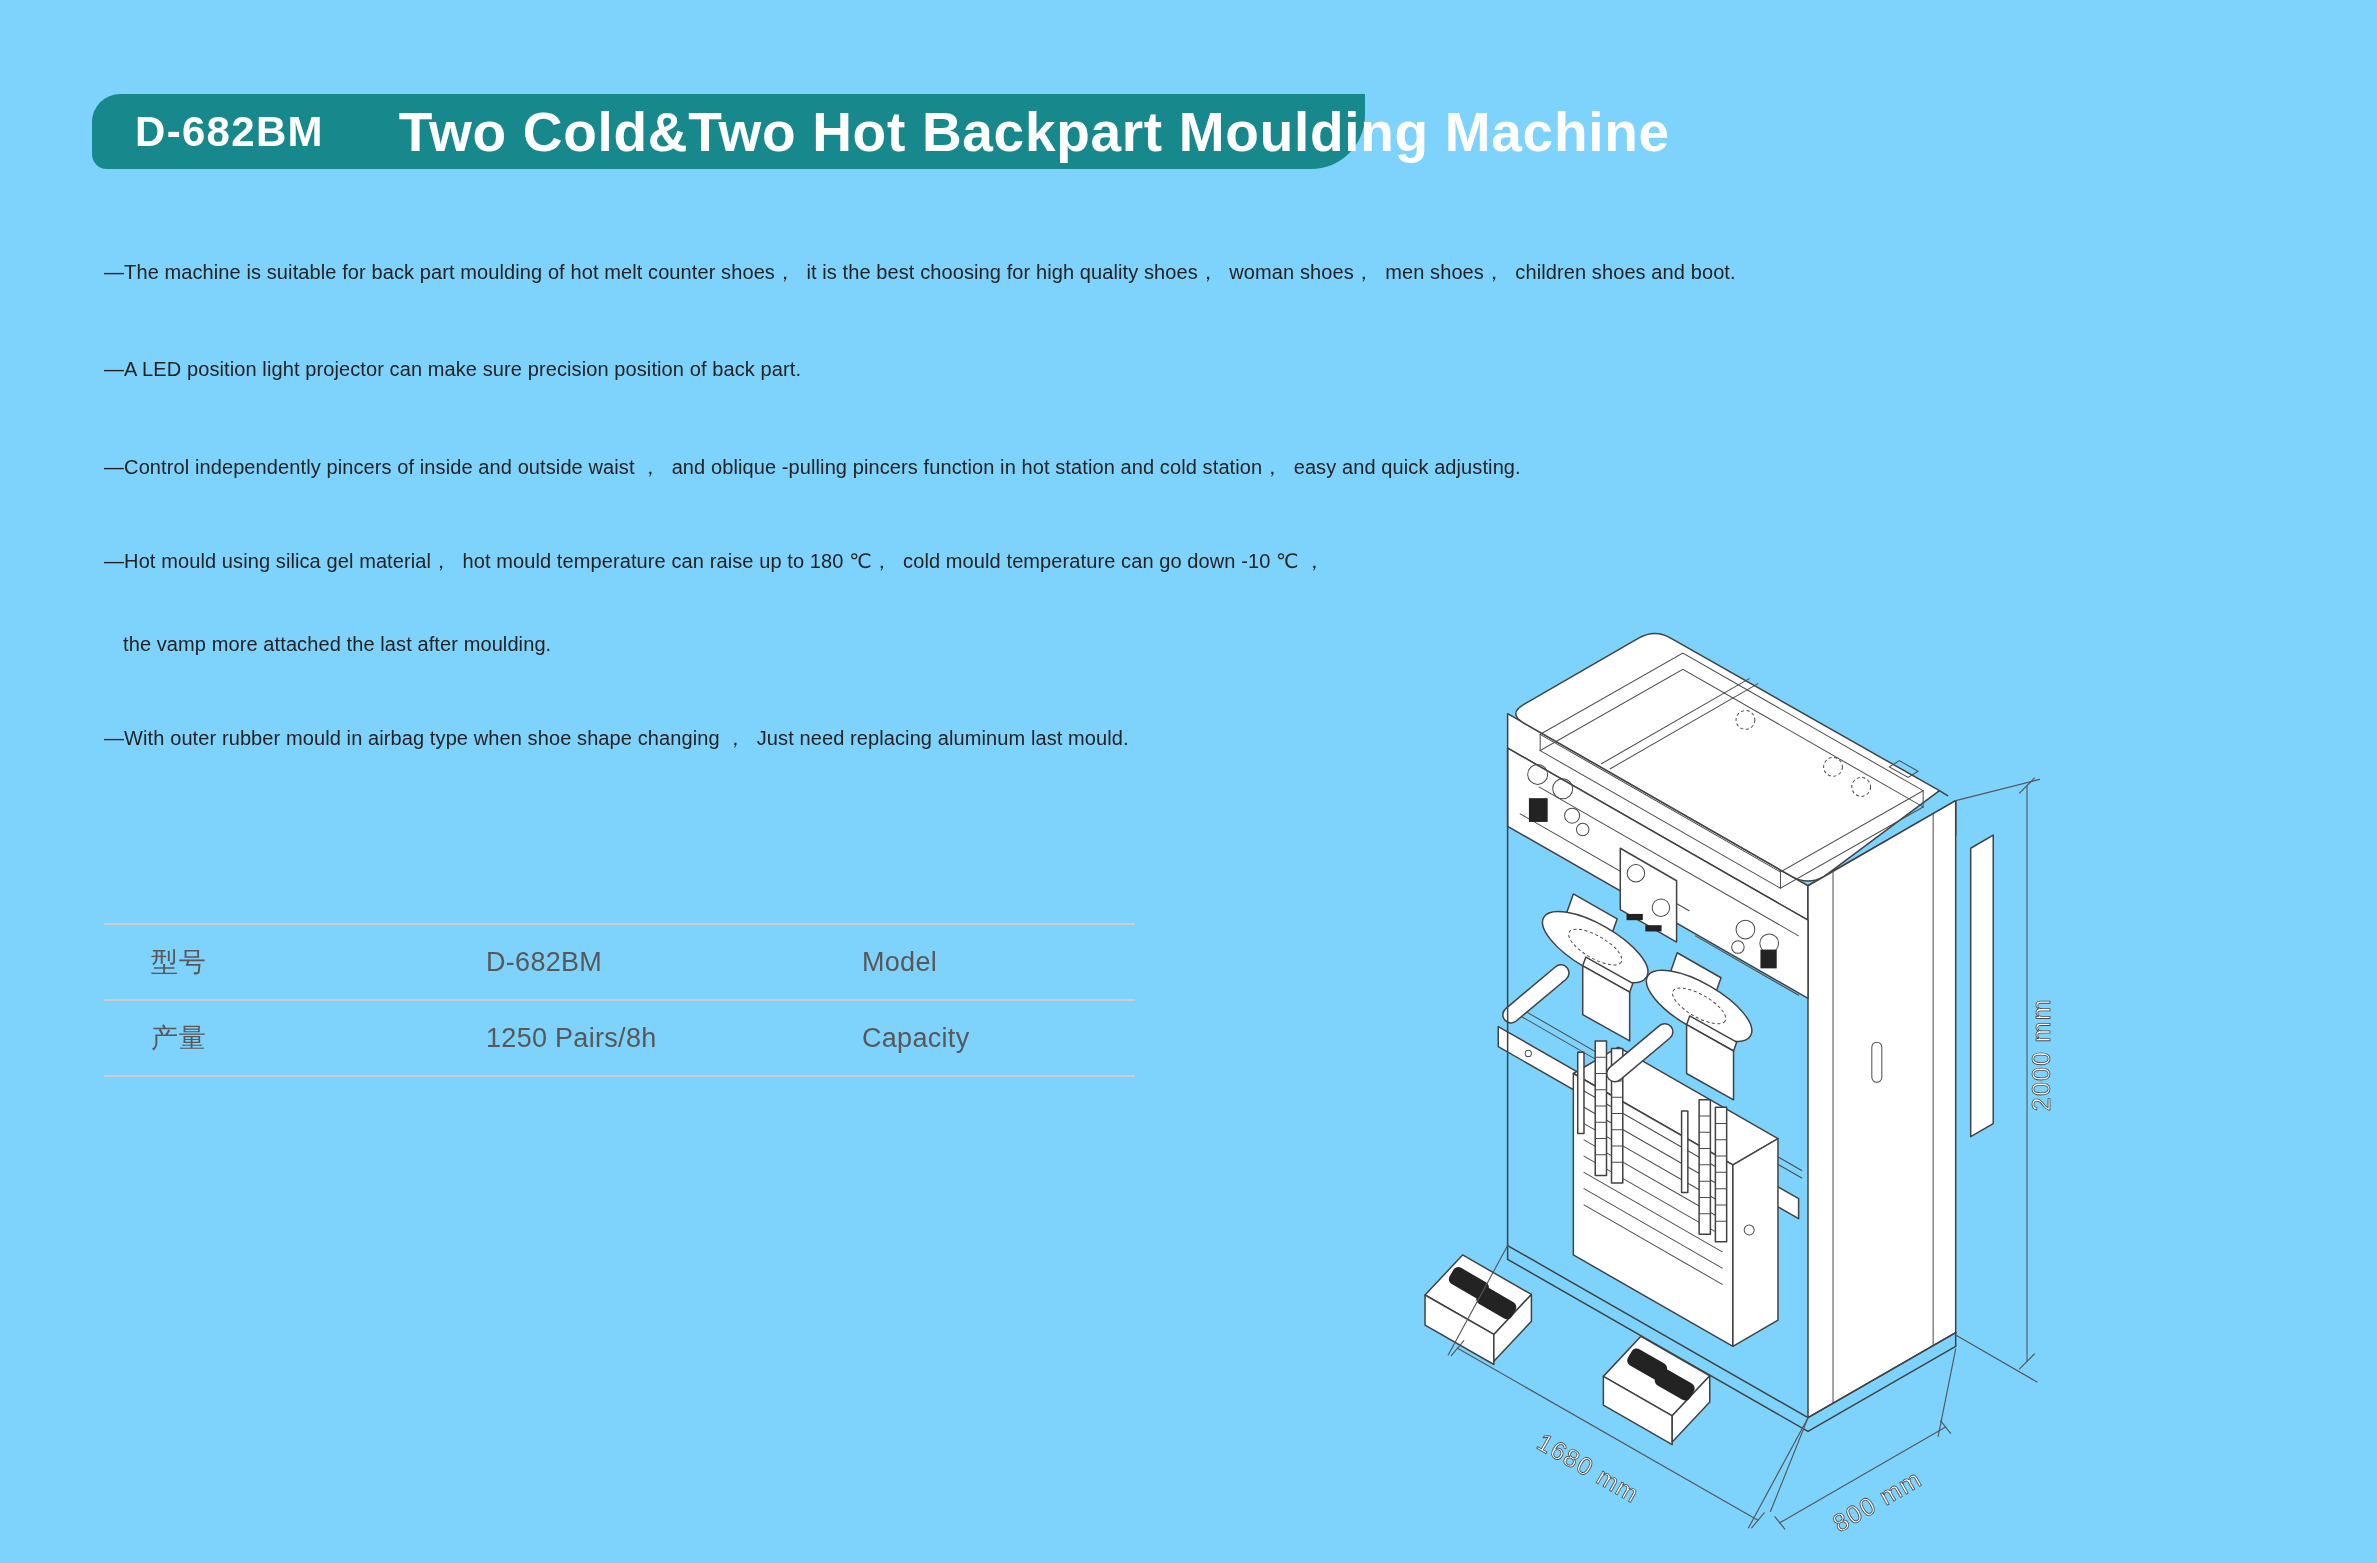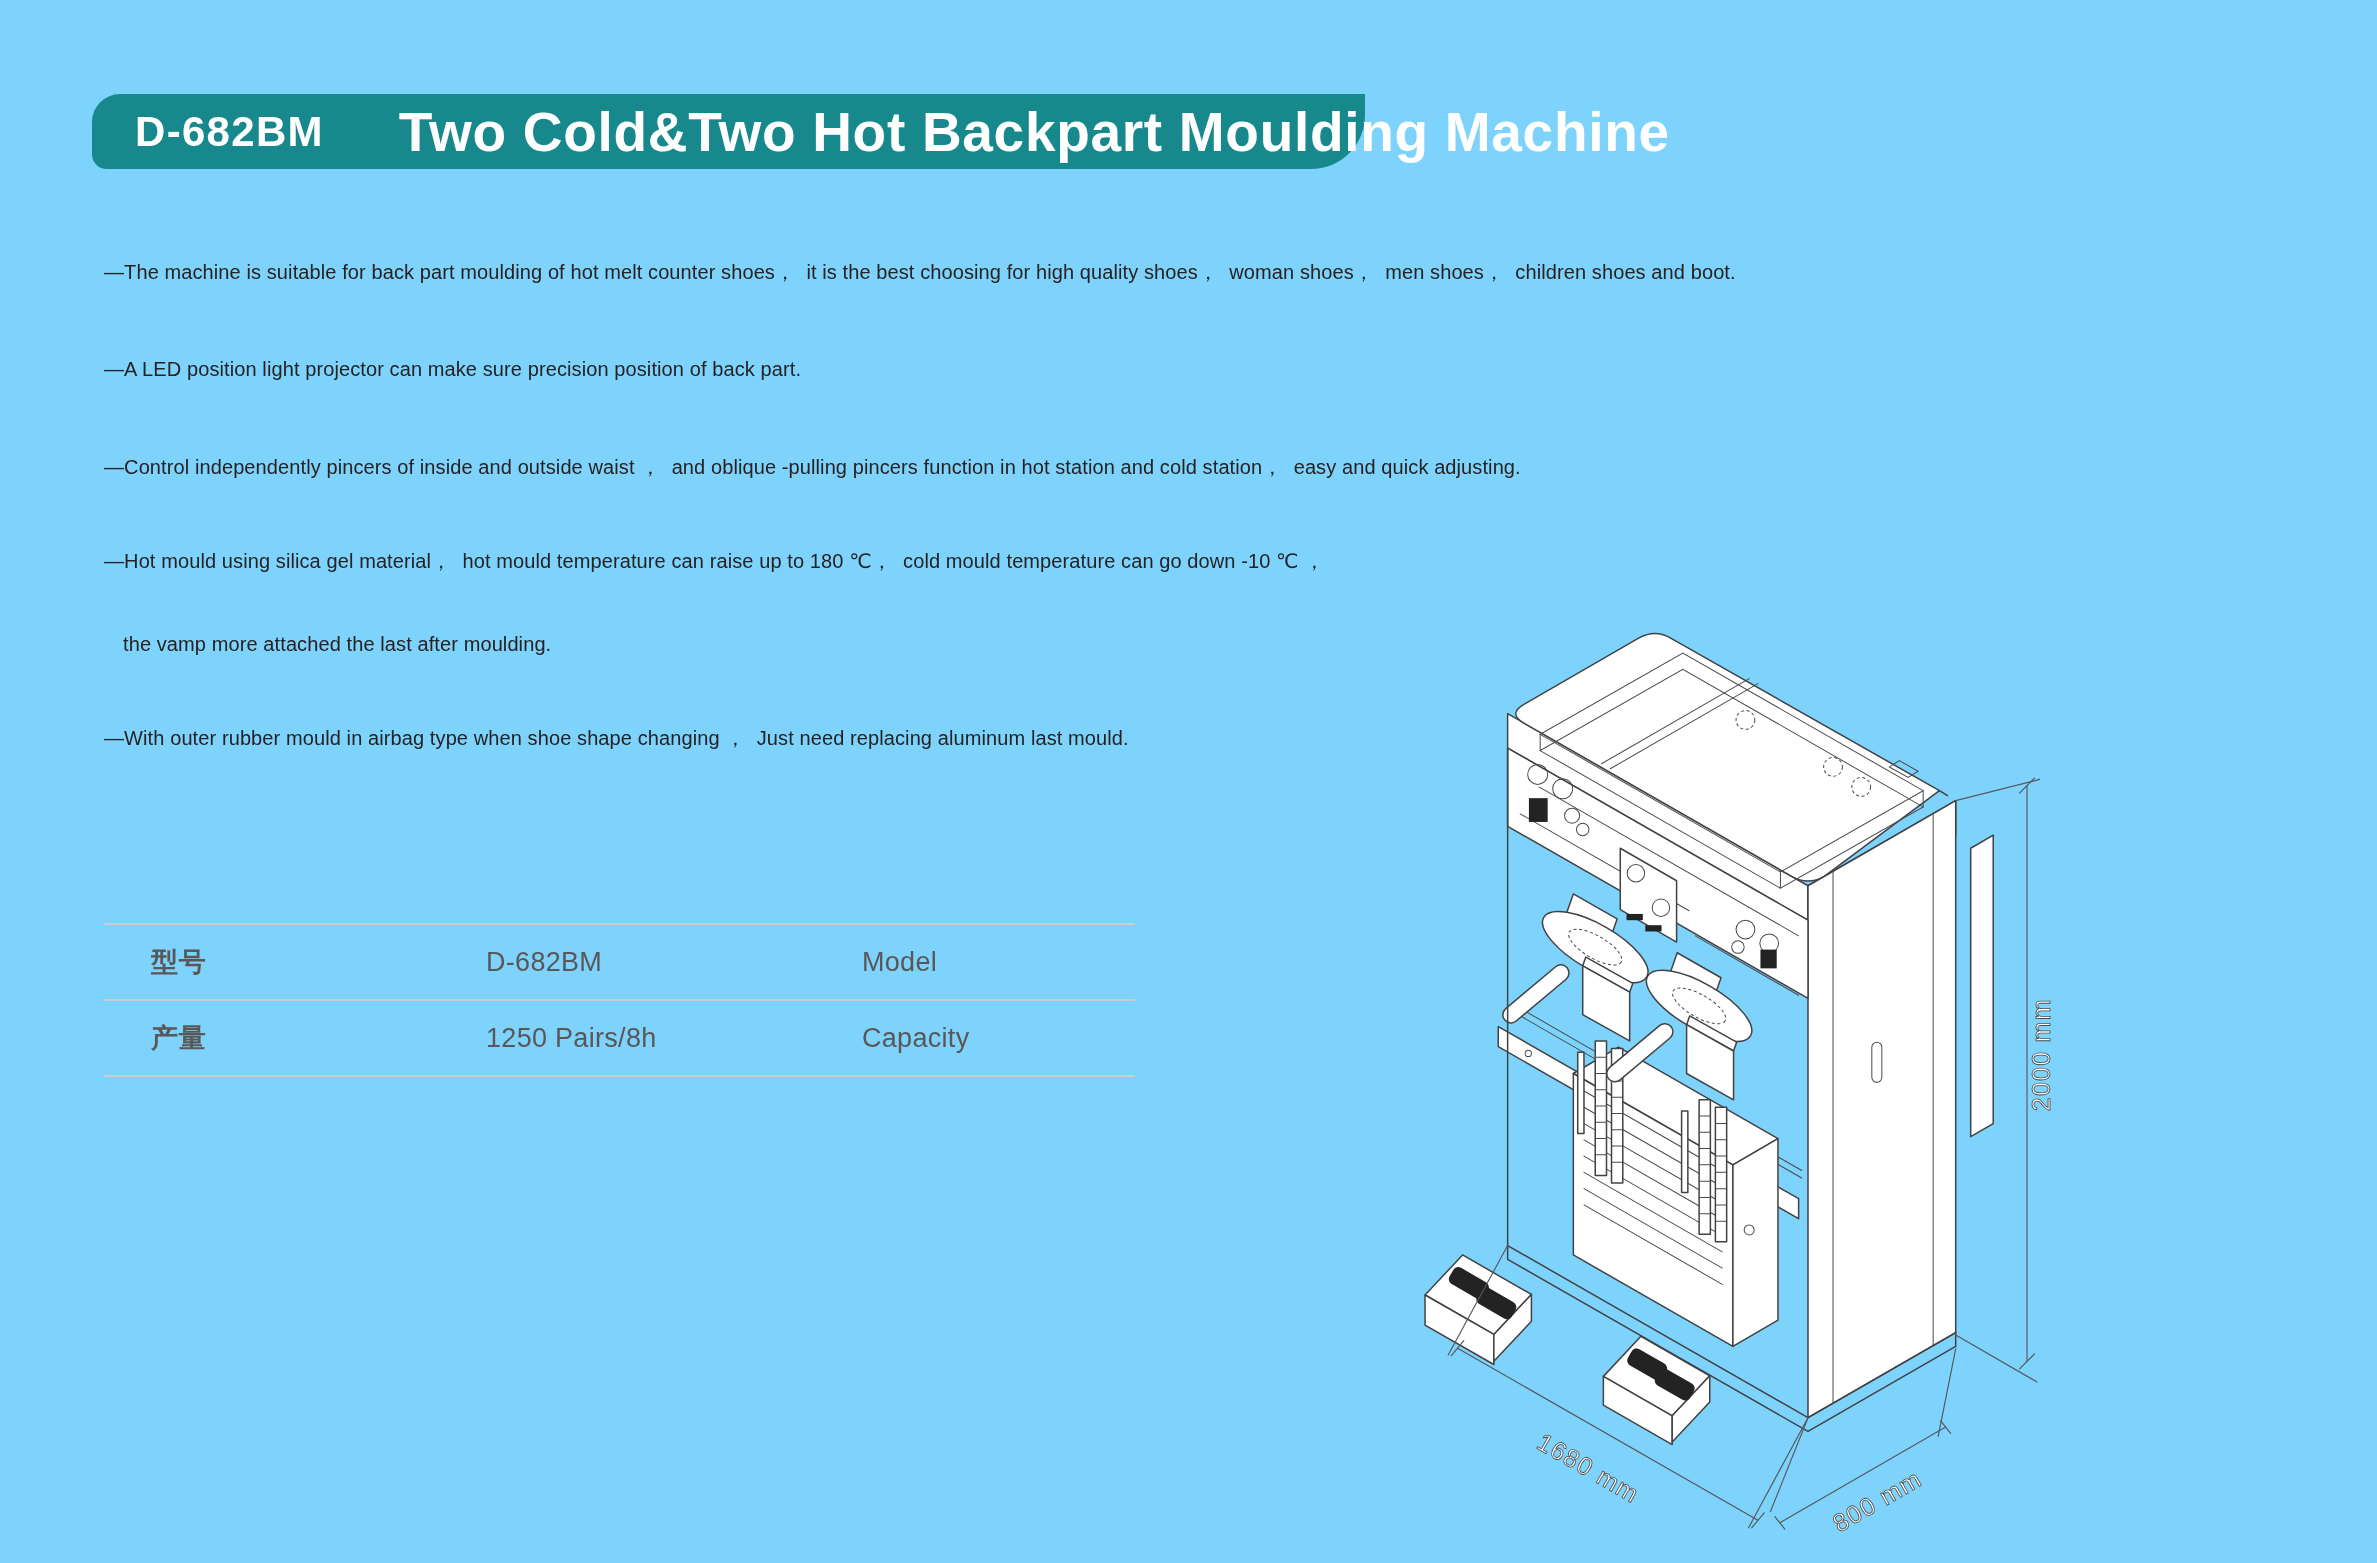--- a/index.html
+++ b/index.html
@@ -13,21 +13,21 @@
   .banner .title{margin-left:75px;font-size:55px;font-weight:bold;letter-spacing:0.7px;white-space:nowrap;}
   
   .feature{position:absolute;left:104px;font-size:20px;color:#262223;
            letter-spacing:0.1px;white-space:pre;line-height:1.2;}
   .f1{top:240px;} .f2{top:337px;} .f3{top:435px;} .f4{top:529px;}
   .f5{top:612px;left:123px;} .f6{top:706px;}
   
   .specs{position:absolute;left:104px;top:923px;width:1031px;border-bottom:2px solid #cdcdce;}
   .spec-row{display:flex;align-items:center;height:74px;border-top:2px solid #cdcdce;
             font-size:27px;color:#595757;}
-  .c1{flex:0 0 382px;padding-left:47px;box-sizing:border-box;font-weight:bold;letter-spacing:0.7px;}
+  .c1{flex:0 0 382px;padding-left:47px;box-sizing:border-box;font-weight:normal;letter-spacing:0.7px;}
   .c2{flex:0 0 376px;letter-spacing:0.3px;}
   .c3{flex:1;letter-spacing:0.3px;}
   
   .drawing{position:absolute;left:1395px;top:604px;width:826px;height:939px;margin:0;}
   .drawing svg{width:100%;height:100%;display:block;}
   .ln {fill:none;stroke:#424244;stroke-width:2.4;stroke-linejoin:round;stroke-linecap:round;}
   .lnf{fill:#ffffff;stroke:#424244;stroke-width:2.4;stroke-linejoin:round;}
   .thin{fill:none;stroke:#4a4a4c;stroke-width:1.6;stroke-linecap:round;}
   .dash{fill:none;stroke:#4a4a4c;stroke-width:1.6;stroke-dasharray:5 4;}
   .dim{fill:none;stroke:#56565a;stroke-width:1.8;stroke-linecap:round;}

